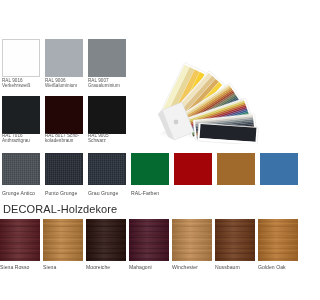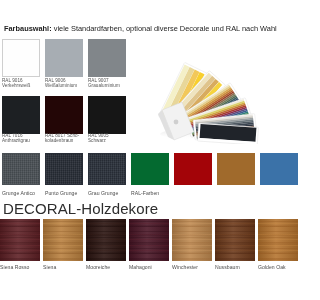--- a/index.html
+++ b/index.html
@@ -39,34 +39,31 @@
     line-height:5.4px;
     color:#555;
     white-space:pre-line;
     letter-spacing:0.05px;
   }
   .sw-cap.bigger{font-size:5.1px;line-height:6px;color:#4a4a4a;}
 
   
   .section-title{
     position:absolute;left:3px;top:203px;
-    font-size:15px;line-height:12px;
+    font-size:11px;line-height:12px;
     color:#2d2d2d;
     font-weight:400;
     letter-spacing:0.1px;
   }
 </style>
 </head>
 <body>
 
 <div class="page">
 
-  <div class="header">
-    <span class="lead">Farbauswahl:</span><span> viele Standardfarben, optional diverse Decorale und RAL nach Wahl</span>
-  </div>
 
   <div class="fandeck">
     <svg width="150" height="108" viewBox="0 0 150 108">
       <defs>
         <linearGradient id="shadow" x1="0" y1="0" x2="0" y2="1">
           <stop offset="0%" stop-color="#cfcfcf" stop-opacity=".55"></stop>
           <stop offset="100%" stop-color="#ffffff" stop-opacity="0"></stop>
         </linearGradient>
       </defs>
 

